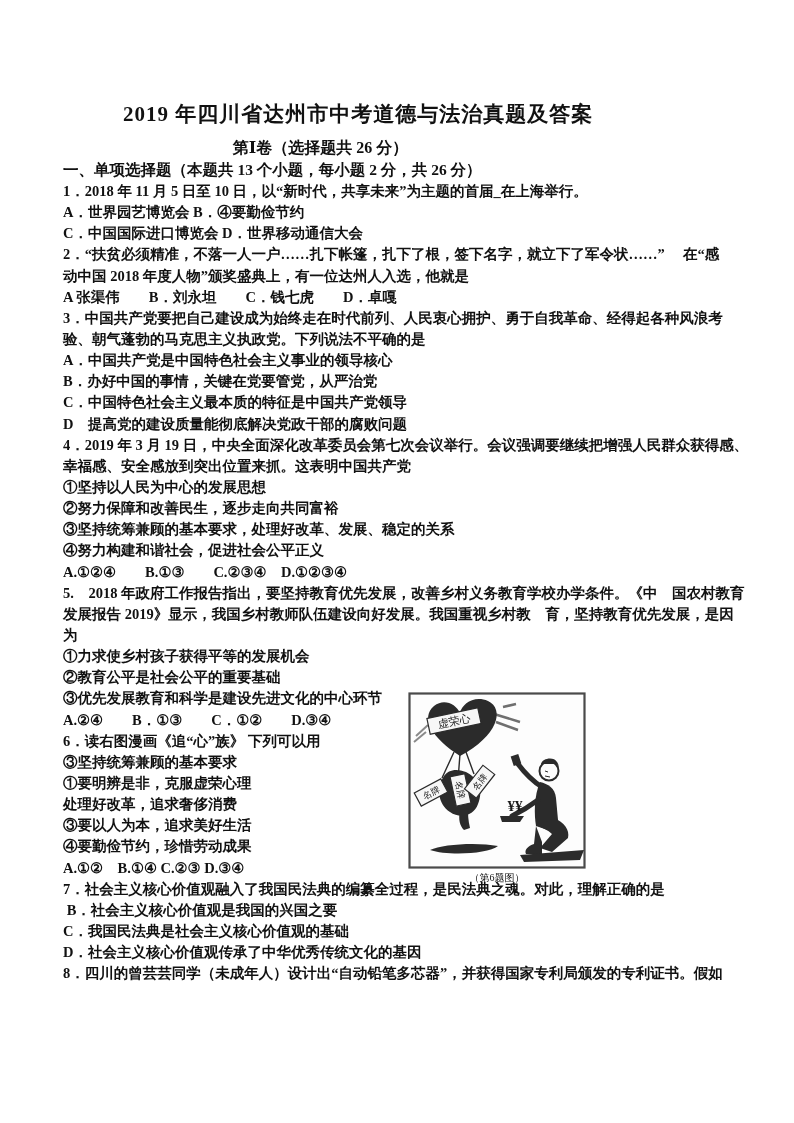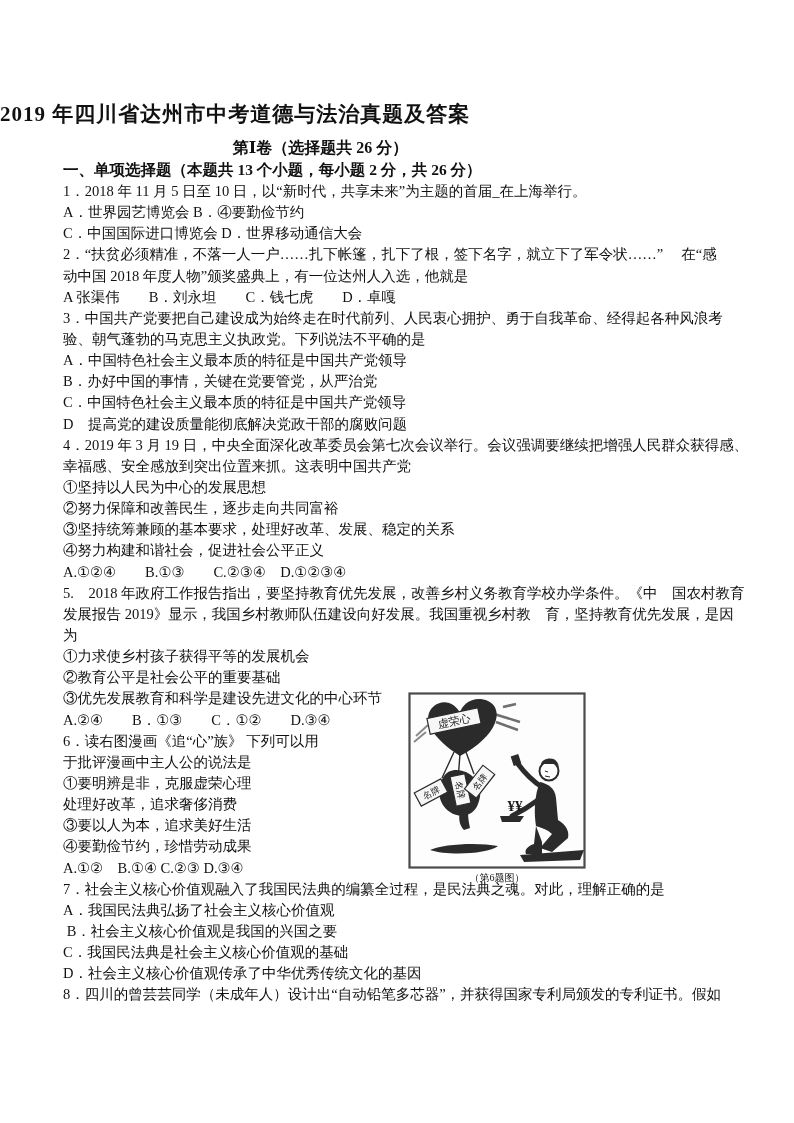--- a/index.html
+++ b/index.html
@@ -6,37 +6,38 @@
   .page {
     position:relative;
     width:794px; height:1123px;
     background:#ffffff;
     color:#111111;
     font-family:"Liberation Serif","DejaVu Serif",serif;
     overflow:hidden;
   }
   .doc-title {
     position:absolute; top:100px; left:0; width:716px;
+    text-align:center;
     font-size:21px; font-weight:700;
     letter-spacing:1px;
     white-space:pre;
   }
   .volume-header {
     position:absolute; top:138px; left:0; width:641px;
     text-align:center;
     font-size:16px; font-weight:700;
     white-space:pre;
   }
   .part-header {
     position:absolute; top:160px; left:63px;
     font-size:15.5px; font-weight:700;
     white-space:pre;
   }
   .body-lines {
-    position:absolute; top:181px; left:63px; width:680px;
+    position:absolute; top:181px; left:63px; width:680px;font-weight:bold;
   }
   .line {
     height:21.15px; line-height:21.15px;
     font-size:14.5px;
     white-space:pre;
   }
   .q6-figure {
     position:absolute; left:408px; top:692px;
     width:178px; height:177px;
   }
@@ -59,47 +60,46 @@
 
   <div class="body-lines">
       <div class="line">1．2018 年 11 月 5 日至 10 日，以“新时代，共享未来”为主题的首届_在上海举行。</div>
       <div class="line">A．世界园艺博览会 B．④要勤俭节约</div>
       <div class="line">C．中国国际进口博览会 D．世界移动通信大会</div>
       <div class="line">2．“扶贫必须精准，不落一人一户……扎下帐篷，扎下了根，签下名字，就立下了军令状……”　 在“感</div>
       <div class="line">动中国 2018 年度人物”颁奖盛典上，有一位达州人入选，他就是</div>
       <div class="line">A 张渠伟　　B．刘永坦　　C．钱七虎　　D．卓嘎</div>
       <div class="line">3．中国共产党要把自己建设成为始终走在时代前列、人民衷心拥护、勇于自我革命、经得起各种风浪考</div>
       <div class="line">验、朝气蓬勃的马克思主义执政党。下列说法不平确的是</div>
-      <div class="line">A．中国特色社会主义最本质的特征是中国共产党领导</div>
+      <div class="line">A．中国共产党是中国特色社会主义事业的领导核心</div>
       <div class="line">B．办好中国的事情，关键在党要管党，从严治党</div>
       <div class="line">C．中国特色社会主义最本质的特征是中国共产党领导</div>
       <div class="line">D　提高党的建设质量能彻底解决党政干部的腐败问题</div>
       <div class="line">4．2019 年 3 月 19 日，中央全面深化改革委员会第七次会议举行。会议强调要继续把增强人民群众获得感、</div>
       <div class="line">幸福感、安全感放到突出位置来抓。这表明中国共产党</div>
       <div class="line">①坚持以人民为中心的发展思想</div>
       <div class="line">②努力保障和改善民生，逐步走向共同富裕</div>
       <div class="line">③坚持统筹兼顾的基本要求，处理好改革、发展、稳定的关系</div>
       <div class="line">④努力构建和谐社会，促进社会公平正义</div>
       <div class="line">A.①②④　　B.①③　　C.②③④　D.①②③④</div>
       <div class="line">5.　2018 年政府工作报告指出，要坚持教育优先发展，改善乡村义务教育学校办学条件。《中　国农村教育</div>
       <div class="line">发展报告 2019》显示，我国乡村教师队伍建设向好发展。我国重视乡村教　育，坚持教育优先发展，是因</div>
       <div class="line">为</div>
       <div class="line">①力求使乡村孩子获得平等的发展机会</div>
       <div class="line">②教育公平是社会公平的重要基础</div>
       <div class="line">③优先发展教育和科学是建设先进文化的中心环节</div>
       <div class="line">A.②④　　B．①③　　C．①②　　D.③④</div>
       <div class="line">6．读右图漫画《追“心”族》 下列可以用</div>
-      <div class="line">于批评漫画中主人公的说法是</div>
+      <div class="line">③坚持统筹兼顾的基本要求</div>
       <div class="line">①要明辨是非，克服虚荣心理</div>
       <div class="line">处理好改革，追求奢侈消费</div>
       <div class="line">③要以人为本，追求美好生活</div>
       <div class="line">④要勤俭节约，珍惜劳动成果</div>
       <div class="line">A.①②　B.①④ C.②③ D.③④</div>
       <div class="line">7．社会主义核心价值观融入了我国民法典的编纂全过程，是民法典之魂。对此，理解正确的是</div>
-      <div class="line">A．我国民法典弘扬了社会主义核心价值观</div>
       <div class="line"> B．社会主义核心价值观是我国的兴国之要</div>
       <div class="line">C．我国民法典是社会主义核心价值观的基础</div>
       <div class="line">D．社会主义核心价值观传承了中华优秀传统文化的基因</div>
       <div class="line">8．四川的曾芸芸同学（未成年人）设计出“自动铅笔多芯器”，并获得国家专利局颁发的专利证书。假如</div>
     </div>
 
   <div class="q6-figure">
     <svg viewBox="0 0 178 177" xmlns="http://www.w3.org/2000/svg">
 
       <rect x="1.5" y="1.5" width="175" height="174" fill="#fdfdfd" stroke="#4a4a4a" stroke-width="2.2"></rect>

